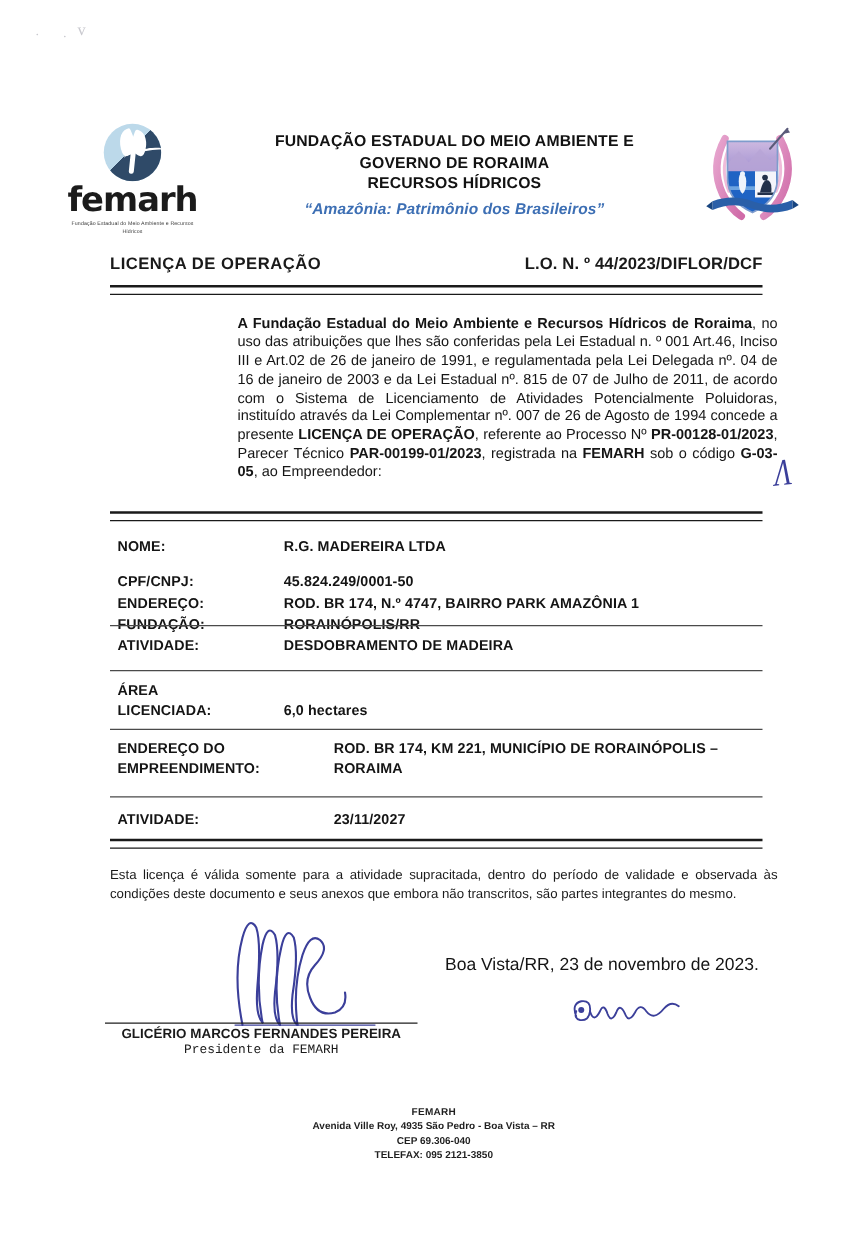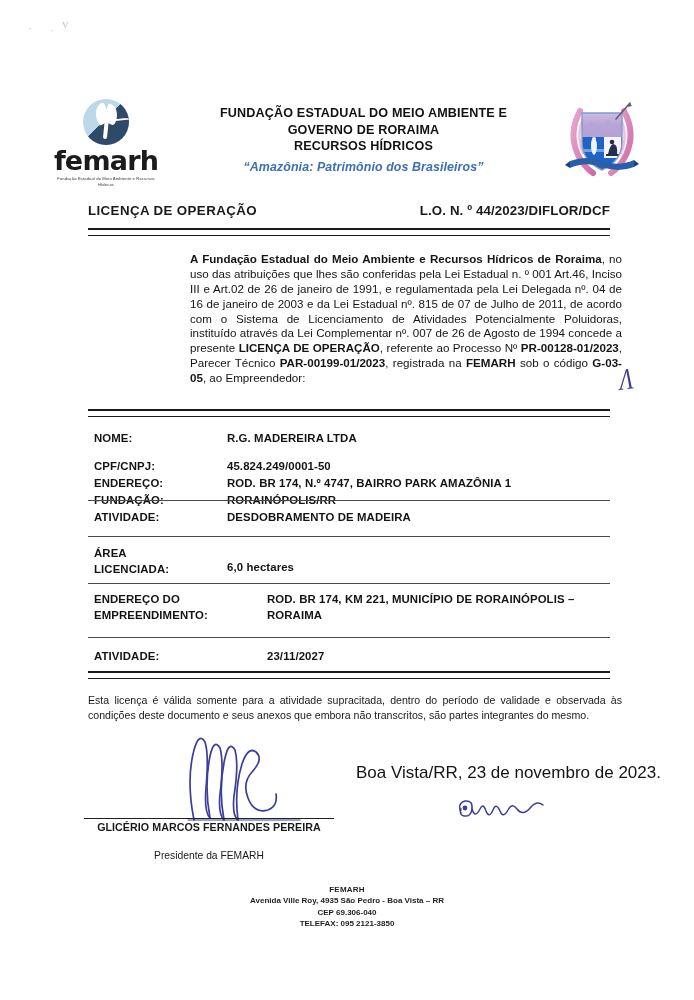--- a/index.html
+++ b/index.html
@@ -205,21 +205,21 @@
 
   
   .field-area {
     position: absolute;
     left: 94px;
     width: 520px;
     font-size: 11.4px;
   }
   .frow {
     display: flex;
-    align-items: flex-start;
+    align-items: flex-end;
   }
   .flabel {
     font-weight: bold;
     letter-spacing: 0.1px;
     color: #141414;
     white-space: pre-line;
   }
   .fvalue {
     font-weight: bold;
     letter-spacing: 0.1px;
@@ -238,21 +238,21 @@
     font-size: 10.6px;
     line-height: 1.45;
     text-align: justify;
     color: #1a1a1a;
   }
 
   .placedate {
     position: absolute;
     left: 356px;
     top: 763px;
-    font-size: 17px;
+    font-size: 14px;
     color: #141414;
   }
 
   
   .sig-wrap {
     position: absolute;
     left: 84px;
     top: 818px;
     width: 528px;
     display: flex;
@@ -266,21 +266,22 @@
     border-top: 1.1px solid #1f1f1f;
     margin-bottom: 2px;
   }
   .sig-name {
     font-size: 10.7px;
     font-weight: bold;
     letter-spacing: 0.05px;
   }
   .sig-role {
     font-size: 10.3px;
-    margin-top: 17px;
+    margin-top: 1px;
+    font-family: Liberation Mono, monospace;
   }
 
   .scribble-left {
     position: absolute;
     left: 180px;
     top: 728px;
     width: 130px;
     height: 96px;
     pointer-events: none;
   }

